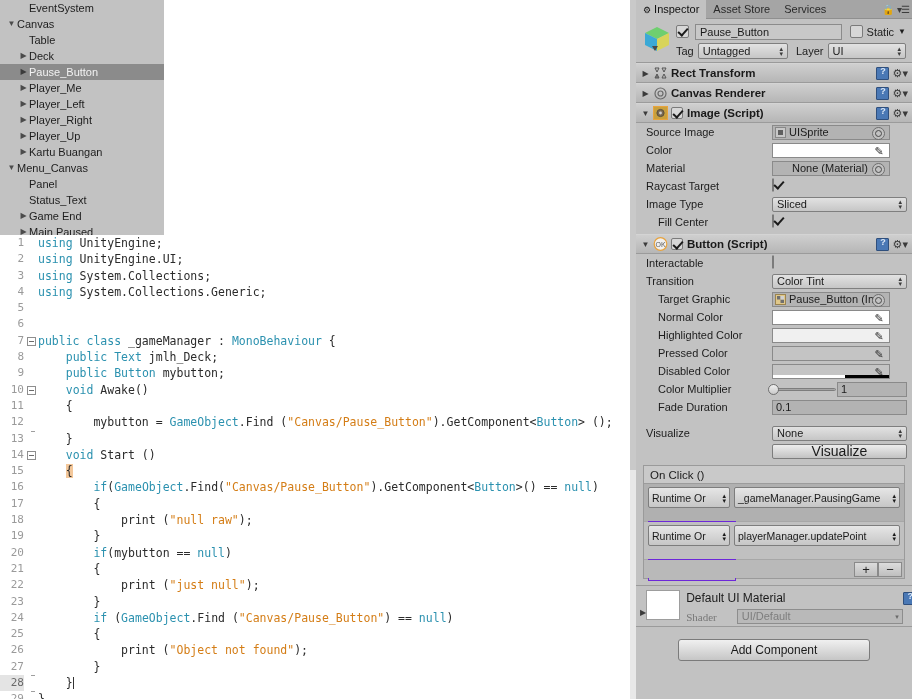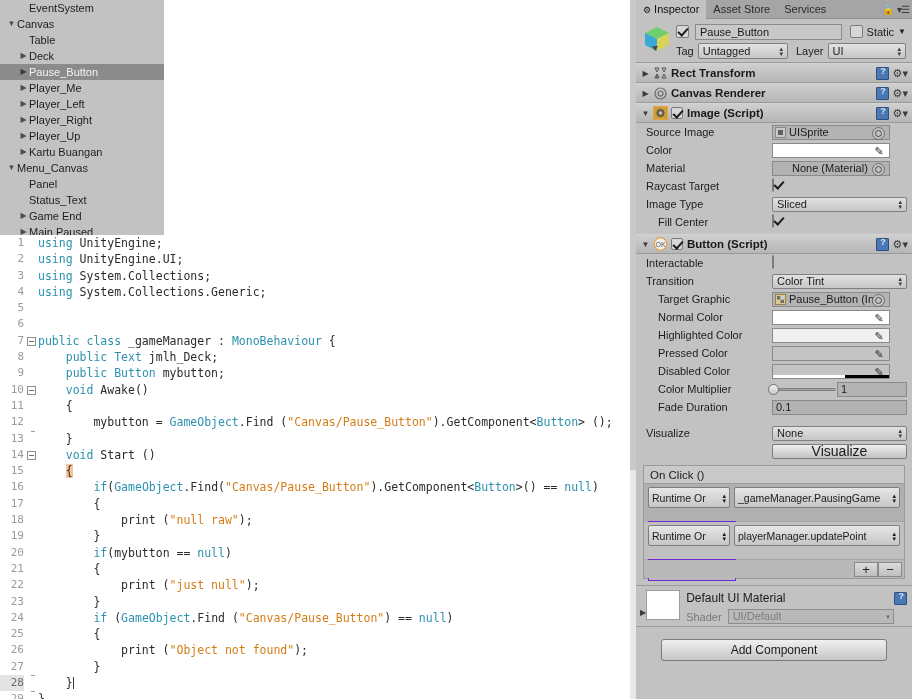--- a/index.html
+++ b/index.html
@@ -334,34 +334,34 @@
     display: flex; align-items: flex-start; padding: 4px 4px 0 4px;
   }
   #mat-fold { width: 12px; text-align:center; font-size:8px; color:#3b3b3b;
               padding-top: 18px;}
   #mat-preview {
     width: 34px; height: 30px; background: #ffffff;
     border: 1px solid #9d9d9d; flex: none; margin-right: 6px;
   }
   #mat-name { font-size: 12px; color: #1b1b1b; margin-top: 1px; }
   #mat-shader-row { display:flex; align-items:center; margin-top: 4px; }
-  #mat-shader-lbl { font-size: 11px; color: #777; margin-right: 6px; }
+  #mat-shader-lbl { font-size: 11px; color: #777; margin-right: 20px; font-family: Liberation Serif, serif; }
   #mat-shader-drop {
     width: 166px; height: 15px;
     background: #b9b9b9; border: 1px solid #8d8d8d;
     font-size: 11px; color: #7d7d7d; padding-left: 4px; line-height: 13px;
     display:flex; align-items:center;gap:40px;
   }
   #mat-shader-drop .arr3 { margin-left:auto; padding-right:3px; font-size:7px;
      color:#6a6a6a;}
   #add-component-wrap {
     position: relative; margin-top: 12px; display: flex; justify-content: center;
   }
   #add-component {
-    width: 226px; height: 22px;
+    width: 192px; height: 22px;
     background: linear-gradient(#f0f0f0,#c6c6c6);
     border: 1px solid #7b7b7b; border-radius: 3px;
     display:flex; align-items:center; justify-content:center;
     font-size: 12px; color: #1a1a1a;
   }
   .mat-right { margin-left:auto; display:flex; gap:4px; align-items:center;
                padding-top:2px;}
 </style>
 </head>
 <body>

